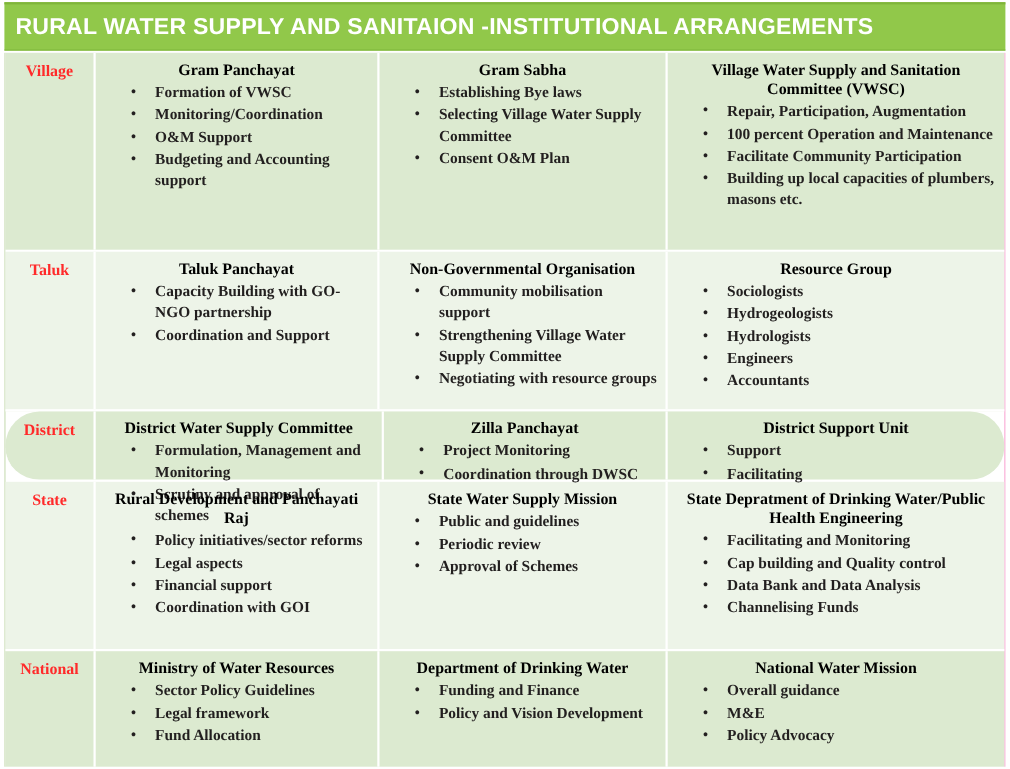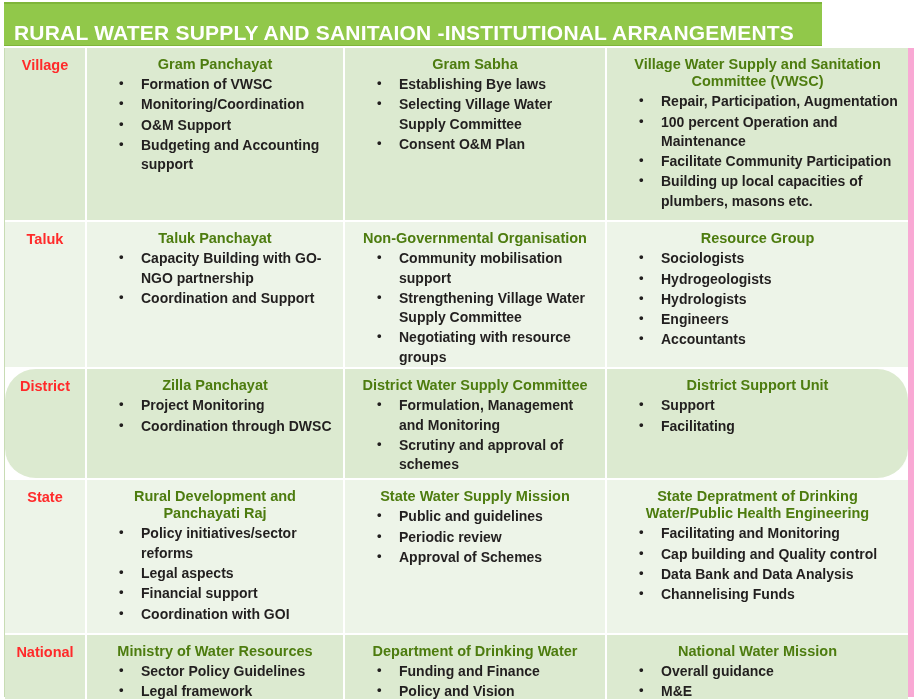--- a/index.html
+++ b/index.html
@@ -19,28 +19,28 @@
     box-sizing: border-box;
     background: #ffffff;
     overflow: hidden;
   }
 
   
   .title-bar {
     position: absolute;
     left: 4px;
     top: 2px;
-    width: 818px;
+    width: 910px;
     height: 44px;
     background: #91c84a;
     border-top: 2px solid #7fb53a;
     border-bottom: 1px solid #7fb53a;
     box-sizing: border-box;
     display: flex;
-    align-items: flex-end;
+    align-items: center;
   }
   .title-text {
     color: #ffffff;
     font-size: 21px;
     font-weight: bold;
     letter-spacing: 0.2px;
     padding-left: 10px;
     white-space: nowrap;
   }
 
@@ -48,21 +48,22 @@
   .matrix {
     position: absolute;
     left: 4px;
     top: 48px;
     width: 910px;
     height: 649px;
     box-sizing: border-box;
     display: flex;
     flex-direction: column;
     border-left: 1px solid #c8dcb4;
-    border-right: 6px solid #f9a8d4;
+    border-right: 1px solid #f9a8d4;
+    font-family: Liberation Serif, serif;
   }
 
   .row {
     display: flex;
     box-sizing: border-box;
     border-bottom: 2px solid #ffffff;
     width: 100%;
   }
   .row:last-child { border-bottom: none; }
   .row.shade-dark  { background: #dcead0; }
@@ -81,21 +82,21 @@
   .col-b     { width: 262px; flex: 0 0 262px; }
   .col-c     { width: 306px; flex: 1 1 auto; }
 
   .level-label {
     color: #ff2a2a;
     font-size: 14.5px;
     font-weight: bold;
   }
 
   .cell-title {
-    color: #4d7c0f;
+    color: #000000;
     font-size: 14.5px;
     font-weight: bold;
     text-align: center;
     line-height: 1.18;
     margin: 2px 4px 2px 4px;
   }
 
   ul.bullets {
     list-style: none;
     margin: 2px 0 0 0;
@@ -186,36 +187,36 @@
           <div class="cell-title">Resource Group</div>
           <ul class="bullets">
             <li>Sociologists</li>
             <li>Hydrogeologists</li>
             <li>Hydrologists</li>
             <li>Engineers</li>
             <li>Accountants</li>
           </ul>
         </div>
       </div>
-      <div class="row shade-dark" style="height: 111px; border-radius: 31px;">
+      <div class="row shade-dark" style="height: 64px; border-radius: 31px;">
         <div class="cell col-level">
           <div class="level-label">District</div>
+        </div>
+        <div class="cell col-b tight">
+          <div class="cell-title">District Water Supply Committee</div>
+          <ul class="bullets">
+            <li>Formulation, Management and Monitoring</li>
+            <li>Scrutiny and approval of schemes</li>
+          </ul>
         </div>
         <div class="cell col-a tight">
           <div class="cell-title">Zilla Panchayat</div>
           <ul class="bullets">
             <li>Project Monitoring</li>
             <li>Coordination through DWSC</li>
-          </ul>
-        </div>
-        <div class="cell col-b tight">
-          <div class="cell-title">District Water Supply Committee</div>
-          <ul class="bullets">
-            <li>Formulation, Management and Monitoring</li>
-            <li>Scrutiny and approval of schemes</li>
           </ul>
         </div>
         <div class="cell col-c tight">
           <div class="cell-title">District Support Unit</div>
           <ul class="bullets">
             <li>Support</li>
             <li>Facilitating</li>
           </ul>
         </div>
       </div>

